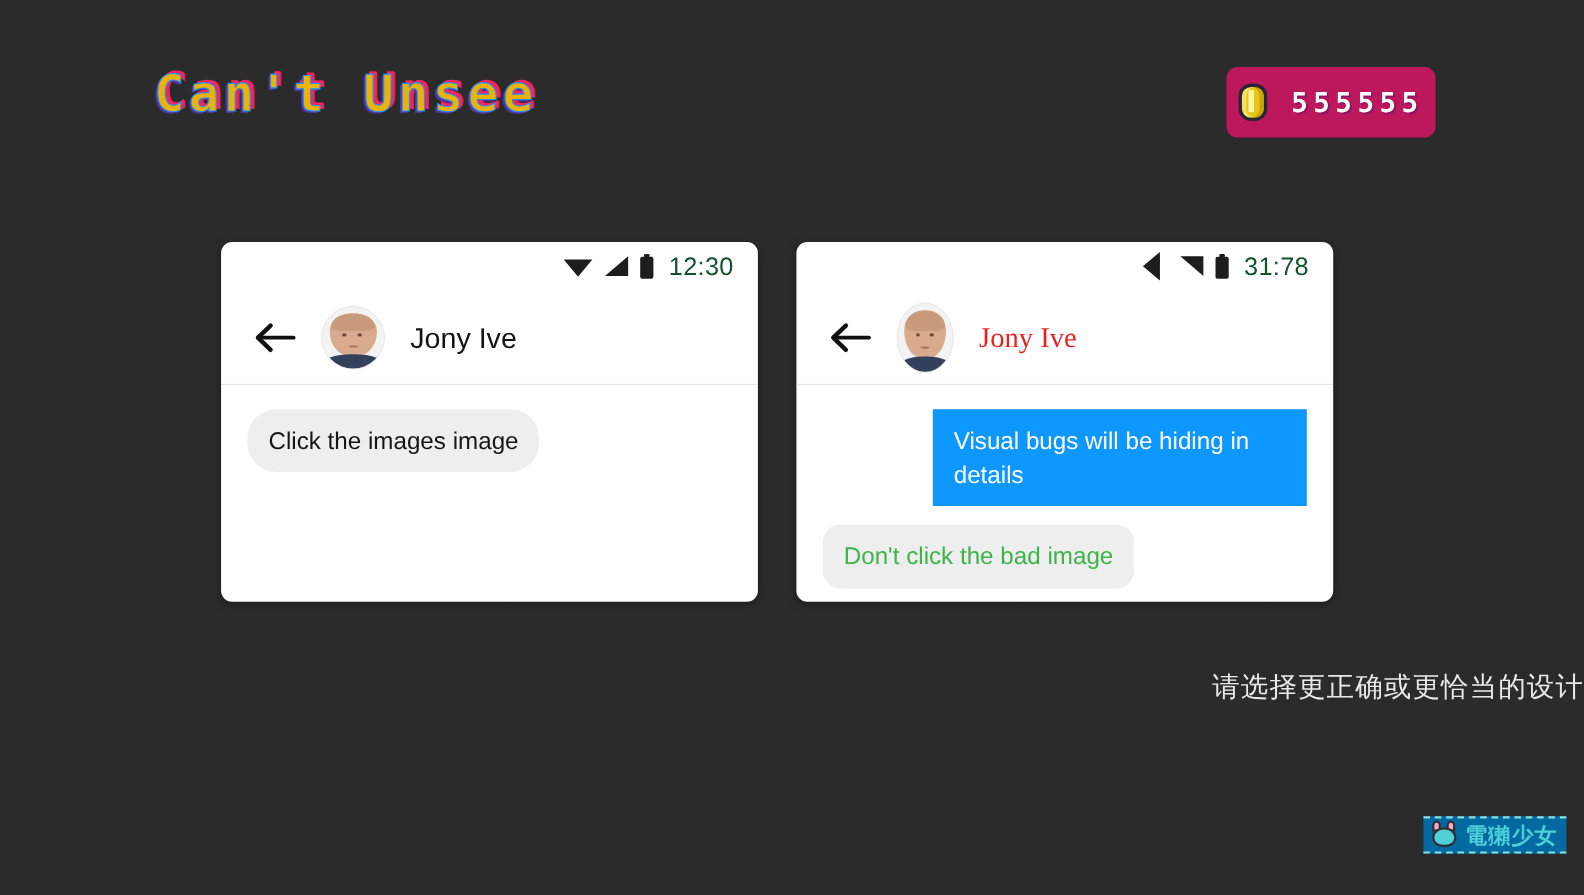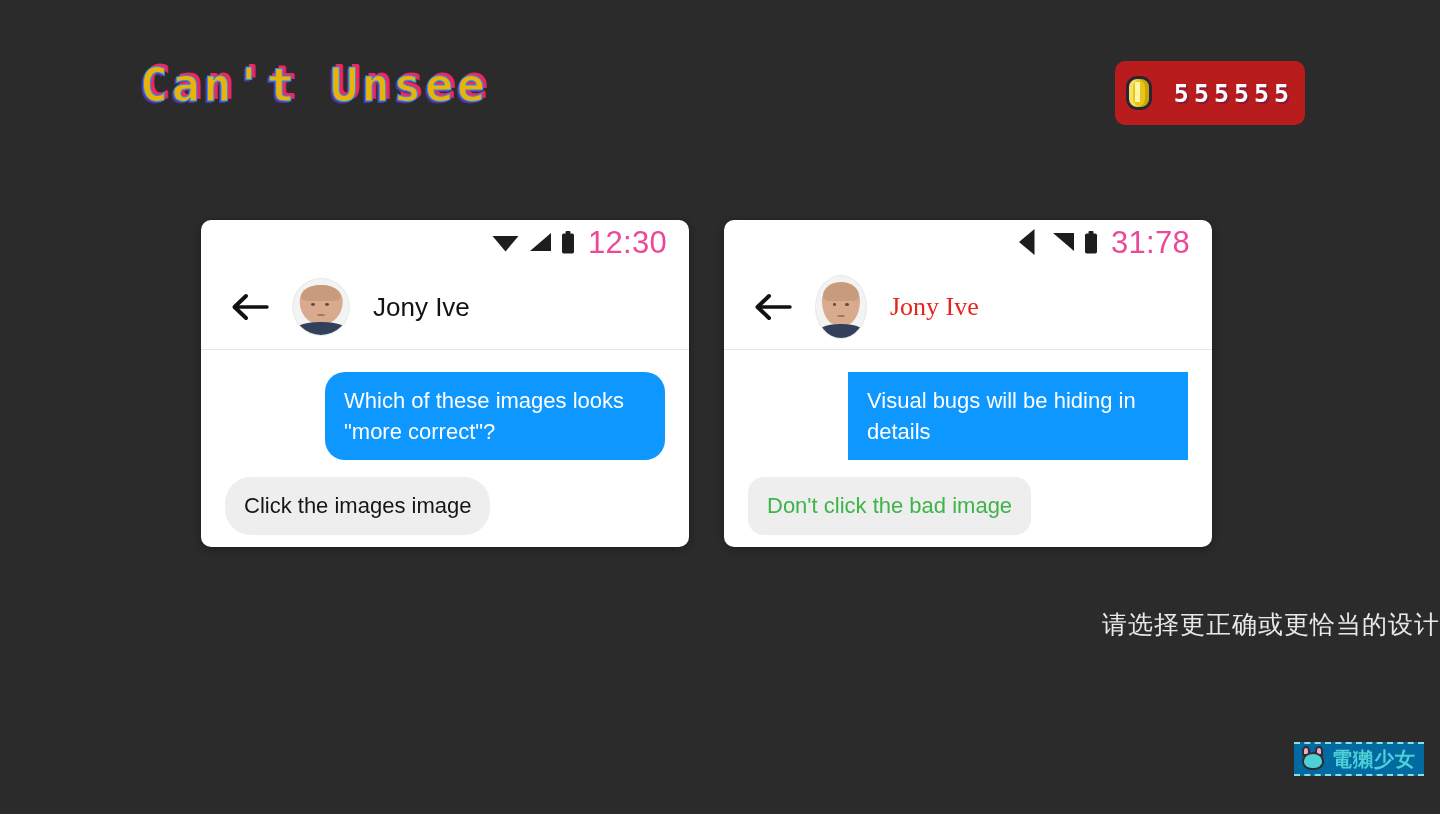--- a/index.html
+++ b/index.html
@@ -41,21 +41,21 @@
     white-space: nowrap;
     line-height: 1;
   }
 
   .coin-pill {
     position: absolute;
     left: 1115px;
     top: 61px;
     width: 190px;
     height: 64px;
-    background: #b91c1c;
+    background: #be185d;
     border-radius: 10px;
     display: flex;
     align-items: center;
     justify-content: center;
     gap: 22px;
   }
 
   .coin-icon {
     width: 26px;
     height: 34px;
@@ -120,23 +120,23 @@
   .ic-wifi, .ic-signal, .ic-battery { display: block; }
 
   .ic-wifi   { width: 27px; height: 20px; }
   .ic-signal { width: 24px; height: 20px; }
   .ic-battery{ width: 14px; height: 23px; }
 
   .ic-wifi.flipped   { transform: rotate(90deg); }
   .ic-signal.flipped { transform: scaleY(-1); }
 
   .clock {
-    font-size: 31px;
+    font-size: 23px;
     font-weight: 500;
-    color: #ec4899;
+    color: #14532d;
     margin-left: 4px;
     letter-spacing: .3px;
     line-height: 1;
   }
 
   .convo-head {
     height: 86px;
     display: flex;
     align-items: center;
     padding-left: 30px;
@@ -344,23 +344,20 @@
         <span class="scalp"></span>
         <span class="eye l"></span>
         <span class="eye r"></span>
         <span class="mouth"></span>
         <span class="shirt"></span>
       </span>
       <span class="contact-name">Jony Ive</span>
     </div>
 
     <div class="messages">
-      <div class="bubble-out-row">
-        <div class="bubble out">Which of these images looks "more correct"?</div>
-      </div>
       <div class="bubble-in-row">
         <div class="bubble in">Click the images image</div>
       </div>
     </div>
 
   </div>
 
   <div class="phone right">
 
     <div class="statusbar">

